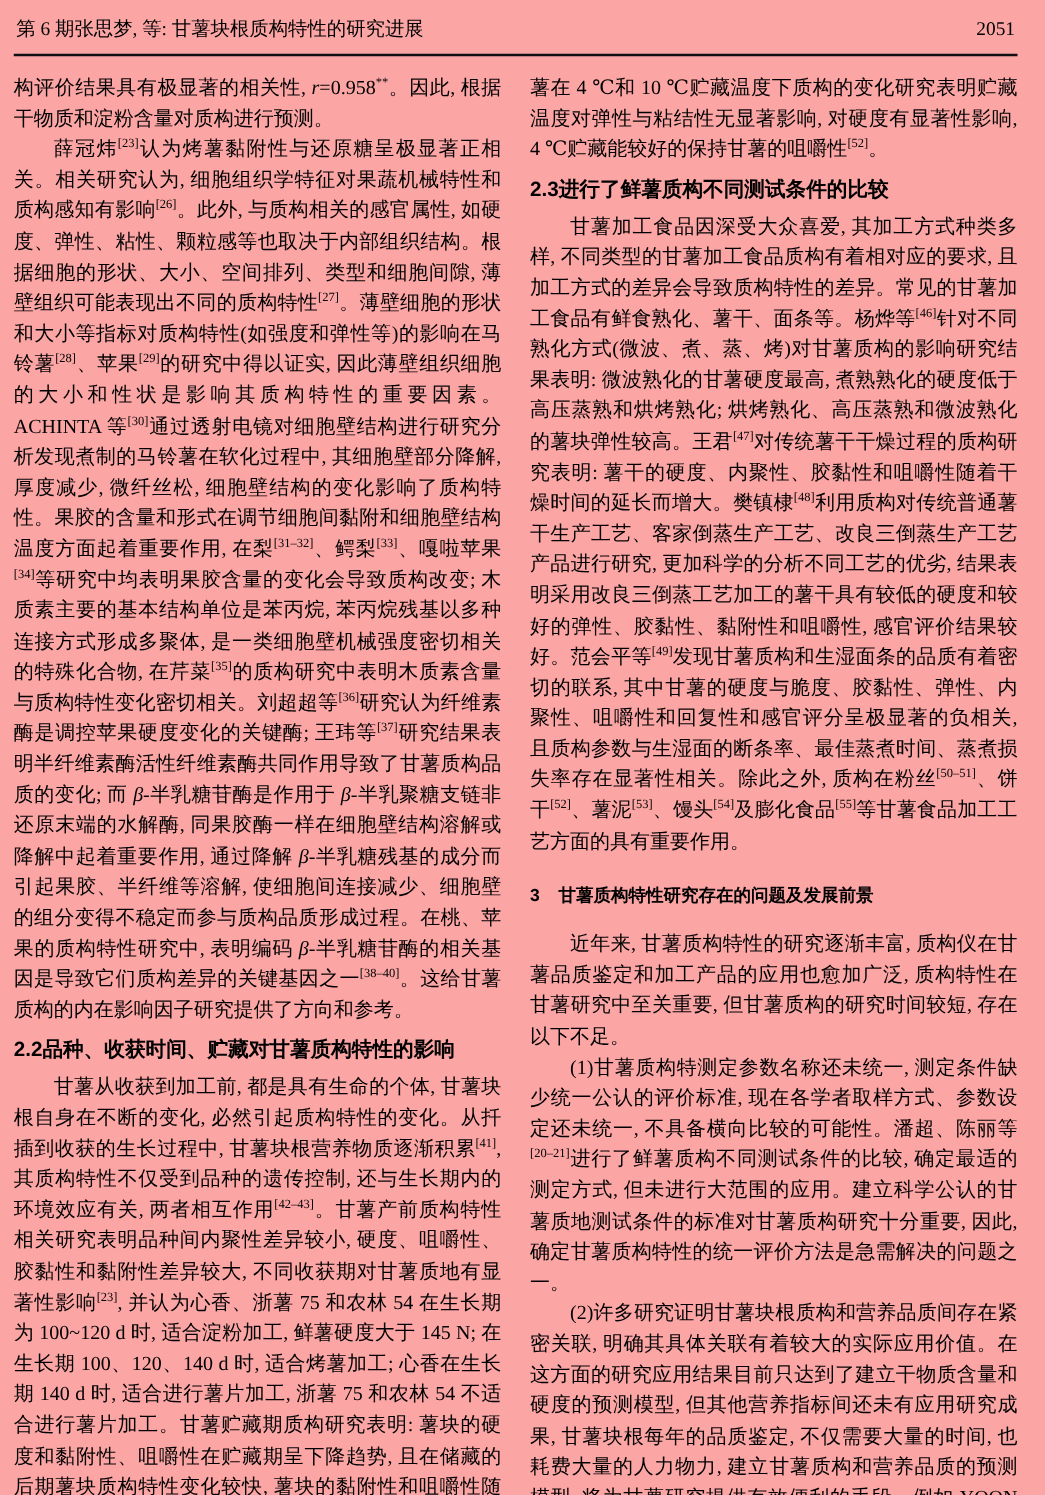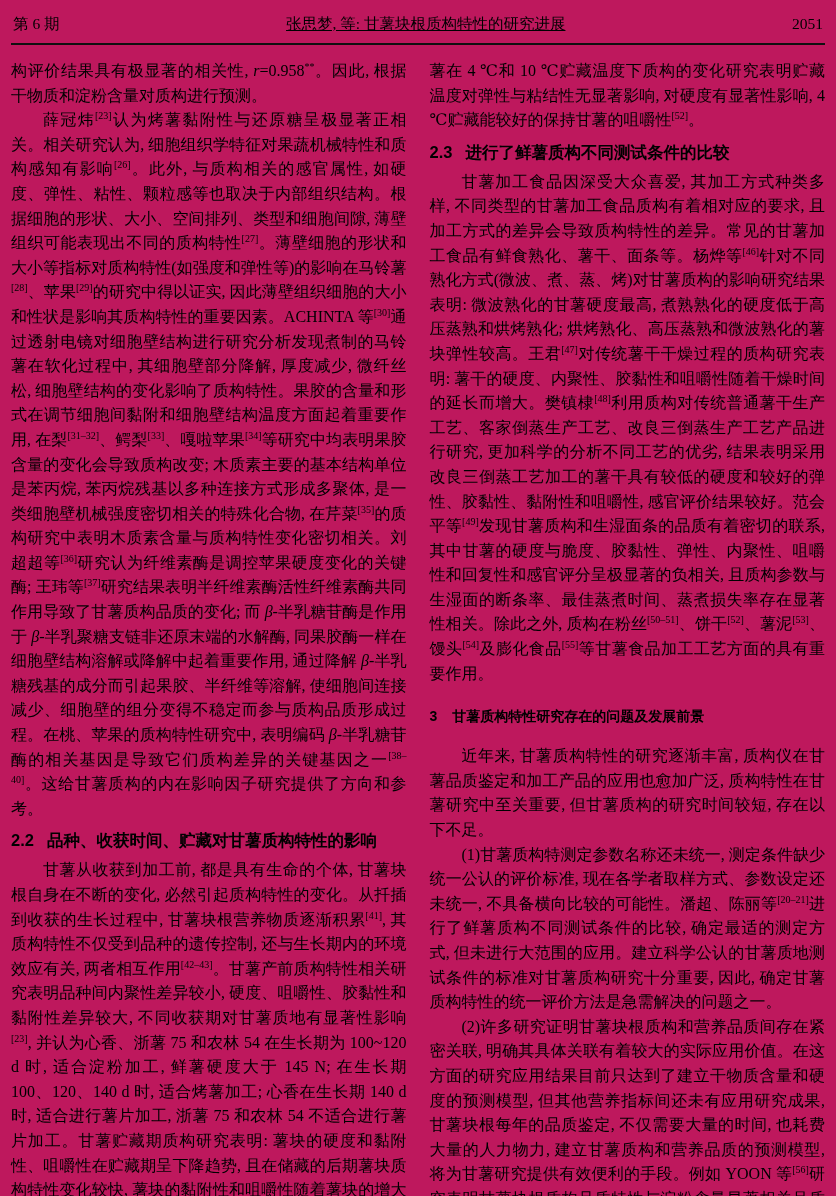--- a/index.html
+++ b/index.html
@@ -1,34 +1,34 @@
 <!DOCTYPE html>
 <html><head>
 <meta charset="utf-8">
 <style>
   html,body{margin:0;padding:0;background:#ffffff;}
   .page{
     position:relative;
     width:836px;height:1196px;
     box-sizing:border-box;
-    padding:8px 11px 0 11px;
-    background:#be185d;
+    padding:8px 22px 0 11px;
+    background:#fca5a5;
     color:#000;
     font-family:"Liberation Serif","DejaVu Serif",serif;
     overflow:hidden;
   }
   .header{
     display:flex;
     align-items:baseline;
     font-size:15.5px;
     line-height:20px;
     padding:6px 2px 0 2px;
   }
   .header .hd-issue{white-space:nowrap;}
-  .header .hd-title{flex:1;text-align:center;white-space:nowrap;text-decoration:underline;}
+  .header .hd-title{flex:1;white-space:nowrap;}
   .header .hd-page{white-space:nowrap;}
   .rule{
     border-bottom:2.6px solid #101010;
     margin-top:9px;
   }
   .columns{
     display:flex;
     gap:23px;
     margin-top:14px;
   }
@@ -49,21 +49,21 @@
     letter-spacing:0;
   }
   .h2{
     font-family:"Liberation Sans","DejaVu Sans",sans-serif;
     font-weight:bold;
     font-size:16.5px;
     line-height:25px;
     margin:7px 0 5px 0;
     text-align:left;
   }
-  .h2 .hnum{margin-right:13px;}
+  .h2 .hnum{}
   .h1{
     font-family:"Liberation Sans","DejaVu Sans",sans-serif;
     font-weight:bold;
     font-size:14px;
     line-height:27px;
     margin:17px 0 14px 0;
     text-align:left;
   }
   .h1 .hnum{margin-right:15px;}
   i{font-style:italic;}

